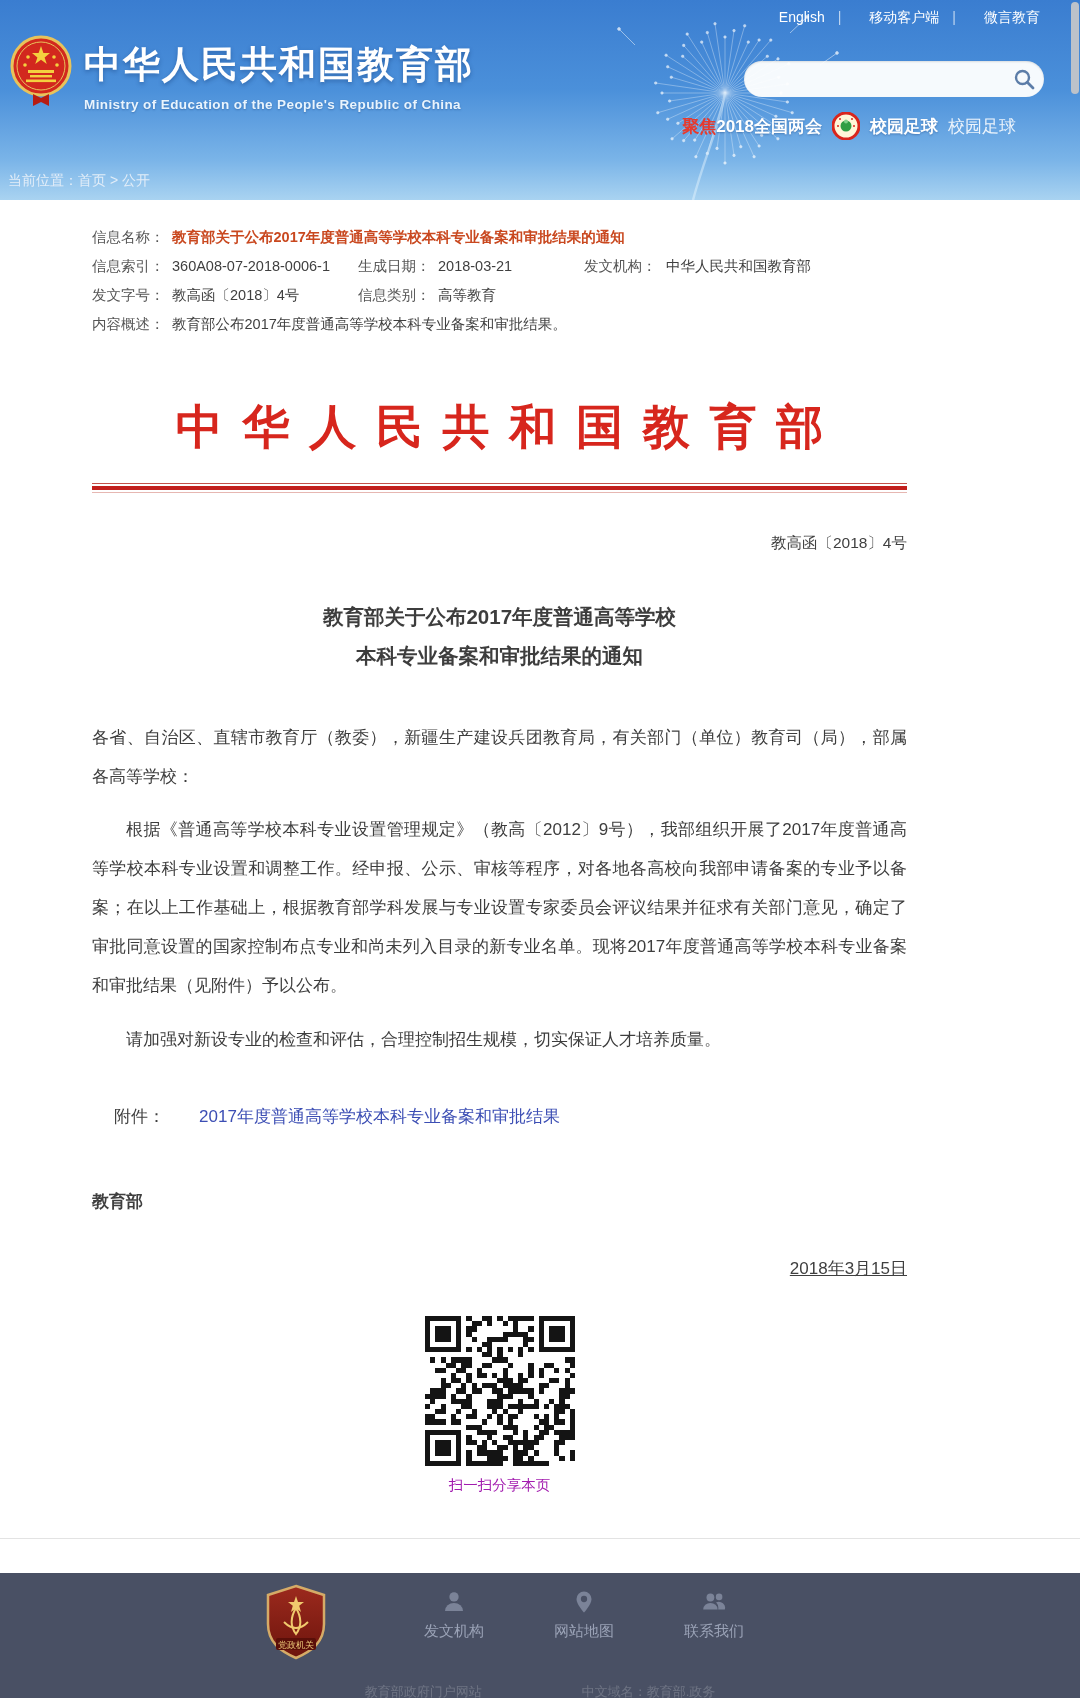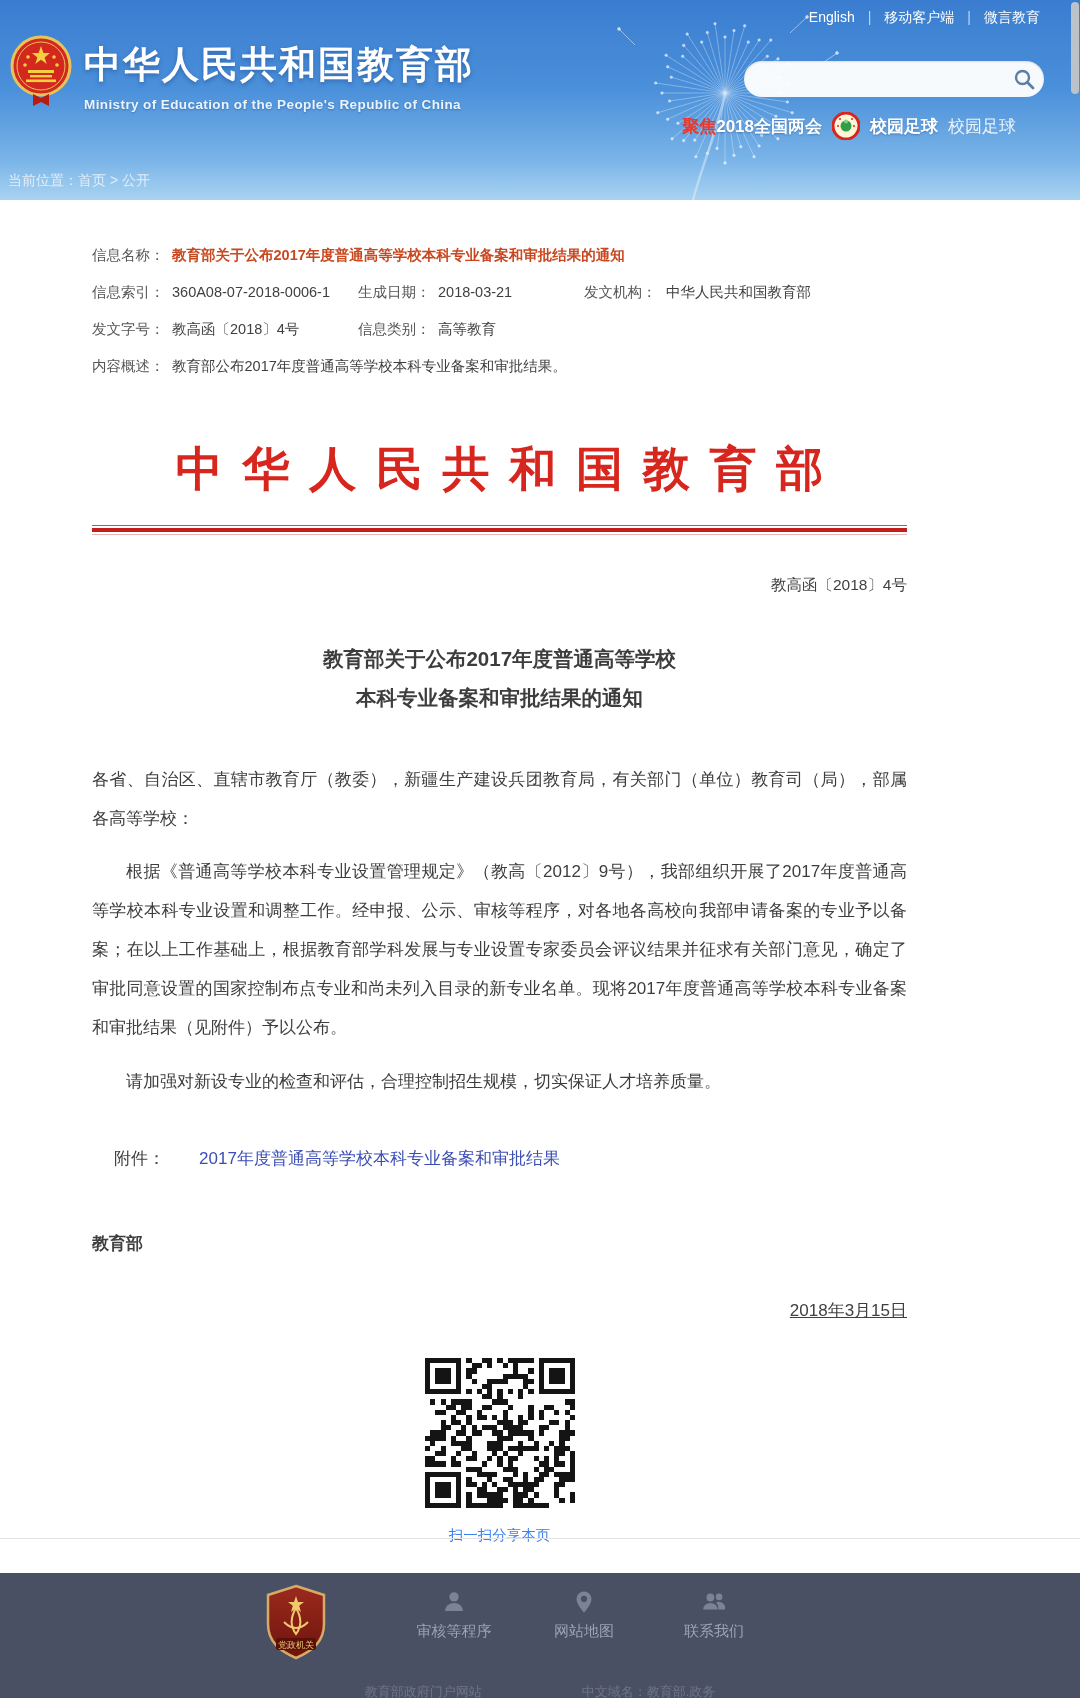--- a/index.html
+++ b/index.html
@@ -10,43 +10,43 @@
   
   .site-header { position:relative; width:100%; height:200px; overflow:hidden;
     background:linear-gradient(180deg,#3a7dd0 0%, #4b90da 45%, #7ab4e8 80%, #a9d3f1 100%); }
   .emblem { position:absolute; left:10px; top:34px; }
   .site-title-block { position:absolute; left:84px; top:40px; }
   .site-title { font-size:37px; font-weight:bold; color:#ffffff; letter-spacing:2px;
     text-shadow:0 2px 4px rgba(20,60,120,.45); }
   .site-subtitle { margin-top:7px; font-size:13.5px; font-weight:bold; color:#e9f4fd;
     text-shadow:0 1px 2px rgba(20,60,120,.4); letter-spacing:.4px; }
   .top-links { position:absolute; right:40px; top:9px; font-size:14px; color:#ffffff; }
-  .top-links .lnk { cursor:pointer; }
+  .top-links .lnk { cursor:pointer;margin-left:15px; }
   .top-links .sep { color:rgba(255,255,255,.65); margin:0 13px; }
   .search-box { position:absolute; right:36px; top:61px; width:300px; height:36px;
     background:#f6fafd; border-radius:18px; box-shadow:inset 0 1px 2px rgba(0,0,0,.12); }
   .search-input { position:absolute; left:16px; top:0; width:240px; height:36px; border:none;
     background:transparent; outline:none; font-size:14px; color:#335; }
   .search-icon { position:absolute; right:9px; top:7px; cursor:pointer; }
   .badges { position:absolute; right:64px; top:112px; display:flex; align-items:center; gap:10px; }
   .badge-focus-prefix { color:#e8392c; font-weight:bold; font-size:17px; }
   .badge-focus { color:#fff; font-weight:bold; font-size:17px; text-shadow:0 1px 2px rgba(20,60,120,.4); }
   .badge-fb1 { color:#fff; font-weight:bold; font-size:17px; text-shadow:0 1px 2px rgba(20,60,120,.4); }
   .badge-fb2 { color:rgba(255,255,255,.88); font-size:17px; }
   .dandelion { position:absolute; left:575px; top:5px; opacity:.8; pointer-events:none; }
   .breadcrumb { position:absolute; left:8px; bottom:10px; font-size:14px; color:#e2edf8; }
   .breadcrumb .crumb { cursor:pointer; }
   .scroll-thumb { position:absolute; right:1px; top:2px; width:8px; height:92px;
     background:#bcc2ca; border-radius:4px; z-index:60; }
 
   
   .content { width:815px; margin-left:92px; }
-  .info-table { margin-top:46px; display:grid;
+  .info-table { margin-top:28px; display:grid;
     grid-template-columns:80px 186px 80px 146px 82px 1fr;
-    row-gap:18px; font-size:14.5px; align-items:baseline; }
+    row-gap:10px; font-size:14.5px; align-items:baseline; }
   .info-label { color:#555; }
   .info-value { color:#3f3f3f; }
   .info-title-value { grid-column:2 / 7; color:#c9481f; font-weight:bold; }
   .info-span { grid-column:2 / 7; }
 
   
   .letterhead { margin-top:62px; text-align:center; font-family:"Liberation Serif", serif;
     font-weight:bold; font-size:47px; color:#d7261d; letter-spacing:.42em; text-indent:.42em; }
   .red-rule { margin-top:24px; }
   .red-rule .r1 { height:1px; background:#c4524a; }
@@ -57,21 +57,21 @@
     color:#3d3d3d; line-height:1.9; }
   .doc-body p { font-size:17px; line-height:2.3; text-align:justify; color:#3d3d3d; }
   .p-salutation { margin-top:42px; }
   .p-indent { text-indent:2em; margin-top:14px; }
   .attachment-line { margin-top:46px; font-size:17px; text-indent:1.3em; }
   .attachment-link { color:#3c4eb4; cursor:pointer;margin-left:34px; }
   .sign-org { margin-top:62px; text-align:left; font-size:17px;font-weight:bold; }
   .sign-date { margin-top:44px; text-align:right; font-size:17px;text-decoration:underline; }
   .qr-wrap { margin-top:36px; text-align:center; }
   .qr-svg { display:inline-block; }
-  .qr-caption { margin-top:14px; font-size:14.5px; color:#3b82f6; }
+  .qr-caption { margin-top:6px; font-size:14.5px; color:#a21caf; }
 
   
   .pre-footer-line { position:absolute; left:0; top:1538px; width:100%; height:1px; background:#e3e3e3; }
   .site-footer { position:absolute; left:0; top:1573px; width:100%; height:125px;
     background:#495064; overflow:hidden; }
   .gov-badge { position:absolute; left:264px; top:11px; cursor:pointer; }
   .footer-links { position:absolute; left:408px; top:17px; display:flex; gap:38px; }
   .footer-item { width:92px; display:flex; flex-direction:column; align-items:center; gap:8px; cursor:pointer; }
   .footer-item .lbl { font-size:15px; color:#9aa2b6; }
   .fine-print { position:absolute; left:0; top:110px; width:100%; display:flex;
@@ -713,21 +713,21 @@
     <rect x="12" y="54" width="40" height="12" rx="2" fill="#5a0f09"></rect>
     <text x="32" y="63.5" text-anchor="middle" font-size="9" fill="#ecc878" font-family="Liberation Sans, sans-serif" id="gov-badge-text">党政机关</text>
   </svg>
 
   <div class="footer-links">
     <div class="footer-item">
       <svg width="24" height="24" viewBox="0 0 16 16" fill="#7b8398">
         <circle cx="8" cy="4.6" r="3.1"></circle>
         <path d="M2 14 a6 5.4 0 0 1 12 0 Z"></path>
       </svg>
-      <span class="lbl">审核等程序</span>
+      <span class="lbl">发文机构</span>
     </div>
     <div class="footer-item">
       <svg width="24" height="24" viewBox="0 0 16 16" fill="#7b8398">
         <path d="M8 1 a5 5 0 0 1 5 5 c0 3.6-5 9-5 9 s-5-5.4-5-9 a5 5 0 0 1 5-5 Z"></path>
         <circle cx="8" cy="6" r="2.1" fill="#495064"></circle>
       </svg>
       <span class="lbl">网站地图</span>
     </div>
     <div class="footer-item">
       <svg width="24" height="24" viewBox="0 0 16 16" fill="#7b8398">

